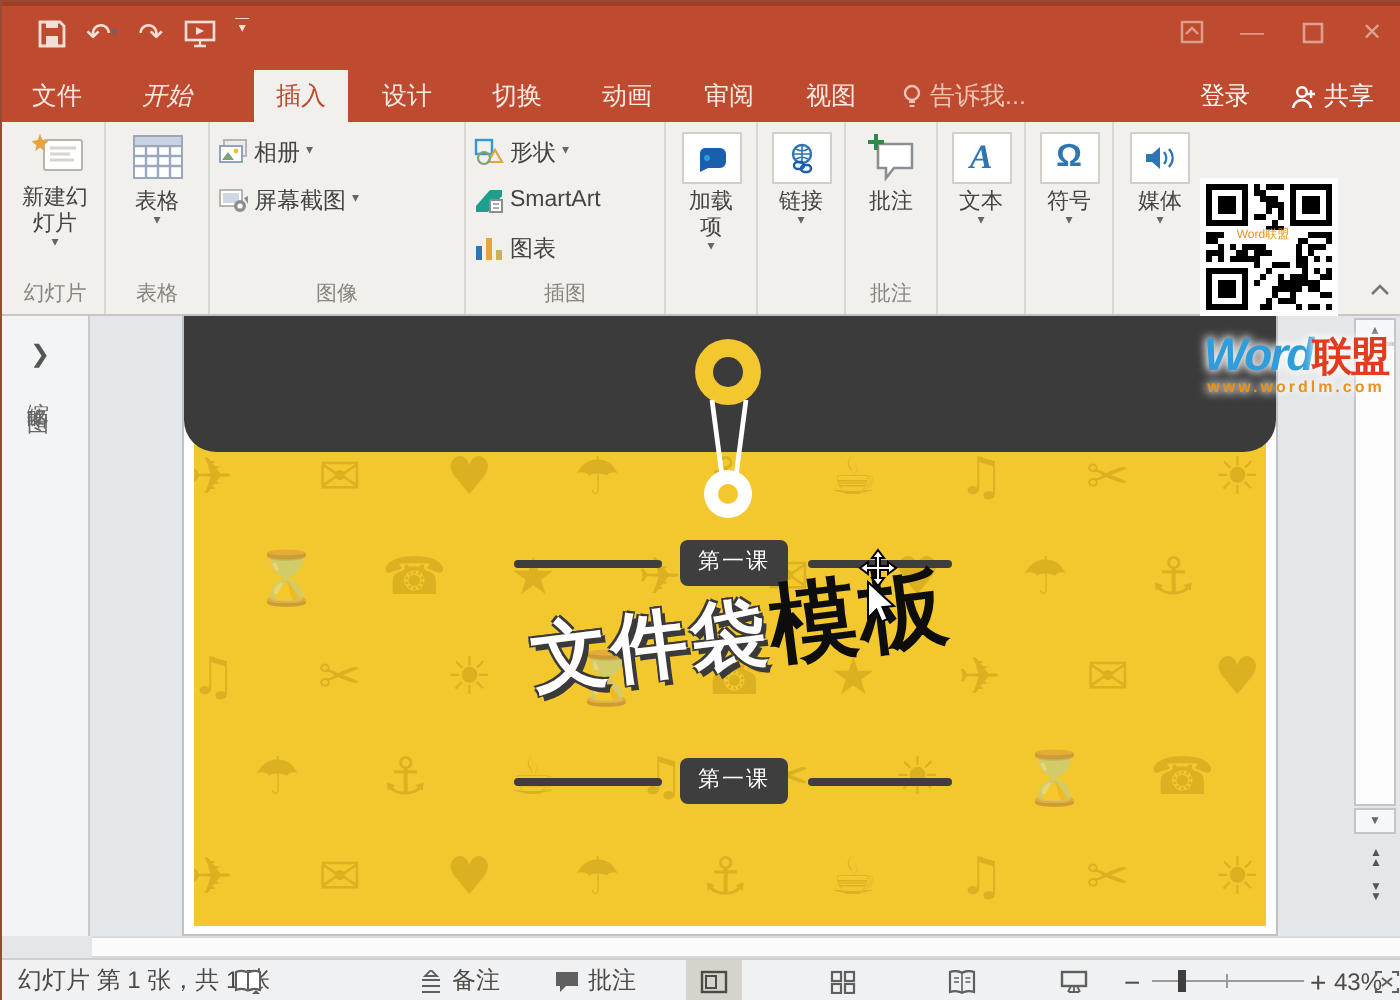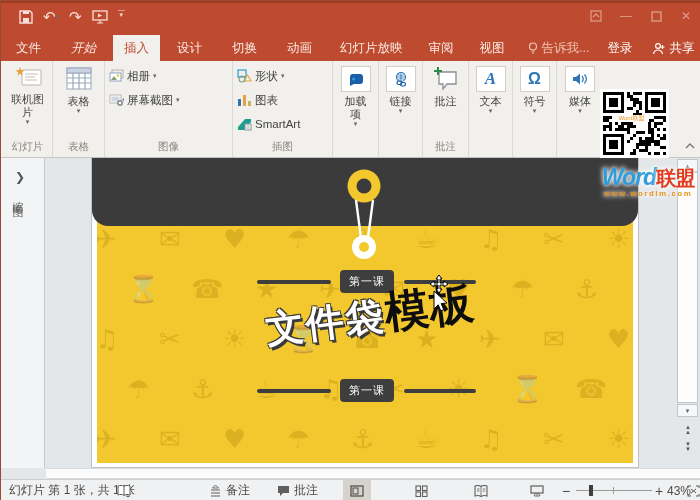--- a/index.html
+++ b/index.html
@@ -124,25 +124,24 @@
             <rect x="1" y="1" width="9" height="9" fill="none" stroke="#DE9F8D" stroke-width="1.3"></rect>
           </svg>
       </span>
       <span class="wbtn">✕</span>
     </div>
   </div>
 
   <div class="tabbar">
     <div class="tab">文件</div>
     <div class="tab" style="margin-left:8px;font-style:italic;">开始</div>
-    <div class="tab active" style="margin-left:6px;">插入</div>
+    <div class="tab active" style="margin-left:20px;">插入</div>
     <div class="tab" style="margin-left:6px;">设计</div>
     <div class="tab" style="margin-left:8px;">切换</div>
     <div class="tab" style="margin-left:8px;">动画</div>
-    <div class="tab" style="margin-left:6px;">幻灯片放映</div>
     <div class="tab" style="margin-left:4px;">审阅</div>
     <div class="tab" style="margin-left:4px;">视图</div>
     <div class="tab-tellme">
       <svg width="10" height="13" viewBox="0 0 10 13">
           <circle cx="5" cy="4.5" r="3.5" fill="none" stroke="#EFC4B4" stroke-width="1.2"></circle>
           <path d="M3.5 9h3M3.8 11h2.4" stroke="#EFC4B4" stroke-width="1.1"></path>
         </svg>
       <span>告诉我...</span>
     </div>
     <div class="tab-signin">登录</div>
@@ -158,21 +157,21 @@
 
   <div class="ribbon">
 
     <div class="rgroup" style="width:50px;">
       <div class="lbtn">
         <svg width="28" height="24" viewBox="0 0 28 24">
             <rect x="8" y="4" width="19" height="15" rx="1" fill="#fff" stroke="#B9B4AD"></rect>
             <path d="M11 8h13M11 11h10M11 14h12" stroke="#D8D4CE" stroke-width="1.4"></path>
             <path d="M6 1l1.2 3 3 .6-2.4 2 .6 3-2.4-1.8L3.6 9.6l.6-3-2.4-2 3-.6z" fill="#E8A33D"></path>
           </svg>
-        <div class="llab" style="width:38px;">联机图片</div>
+        <div class="llab" style="width:38px;">新建幻灯片</div>
         <span class="arr">▾</span>
       </div>
       <div class="glabel">幻灯片</div>
     </div>
 
     <div class="rgroup" style="width:52px;">
       <div class="lbtn">
         <svg width="28" height="26" viewBox="0 0 28 26">
             <rect x="2" y="2" width="24" height="21" fill="#fff" stroke="#9AA7BC"></rect>
             <path d="M2 7h24M2 12h24M2 17h24M8 2v21M14 2v21M20 2v21" stroke="#9AA7BC" stroke-width="1.2"></path>
@@ -219,33 +218,33 @@
           <svg width="15" height="14" viewBox="0 0 15 14">
               <rect x="1" y="1" width="8" height="7" fill="none" stroke="#2E9BD6" stroke-width="1.2"></rect>
               <path d="M9 13l3.5-6 3.5 6z" fill="none" stroke="#E8A33D" stroke-width="1.1" transform="translate(-2,-1)"></path>
               <circle cx="5" cy="10" r="3" fill="none" stroke="#7FA375" stroke-width="1.1"></circle>
             </svg>
           <span>形状</span>
           <span class="arr">▾</span>
         </div>
         <div class="sbtn">
           <svg width="15" height="14" viewBox="0 0 15 14">
+              <path d="M1 10L8 2h6v3L7 13H1z" fill="#1E9E8E"></path>
+              <rect x="8" y="7" width="6" height="6" fill="#fff" stroke="#8B8F94"></rect>
+              <path d="M9.5 9h3M9.5 11h3" stroke="#8B8F94" stroke-width=".8"></path>
+            </svg>
+          <span>SmartArt</span>
+        </div>
+        <div class="sbtn">
+          <svg width="15" height="14" viewBox="0 0 15 14">
               <rect x="1" y="6" width="3" height="7" fill="#2E75B6"></rect>
               <rect x="6" y="2" width="3" height="11" fill="#E8A33D"></rect>
               <rect x="11" y="8" width="3" height="5" fill="#C8B25A"></rect>
             </svg>
           <span>图表</span>
-        </div>
-        <div class="sbtn">
-          <svg width="15" height="14" viewBox="0 0 15 14">
-              <path d="M1 10L8 2h6v3L7 13H1z" fill="#1E9E8E"></path>
-              <rect x="8" y="7" width="6" height="6" fill="#fff" stroke="#8B8F94"></rect>
-              <path d="M9.5 9h3M9.5 11h3" stroke="#8B8F94" stroke-width=".8"></path>
-            </svg>
-          <span>SmartArt</span>
         </div>
       </div>
       <div class="glabel">插图</div>
     </div>
 
     <div class="rgroup" style="width:46px;">
       <div class="lbtn">
         <div class="iconbox">
             <svg width="18" height="16" viewBox="0 0 18 16">
               <path d="M5 3h8a3 3 0 013 3v4a3 3 0 01-3 3H7L3 15V6a3 3 0 012-3z" fill="#1B5EAB"></path>

